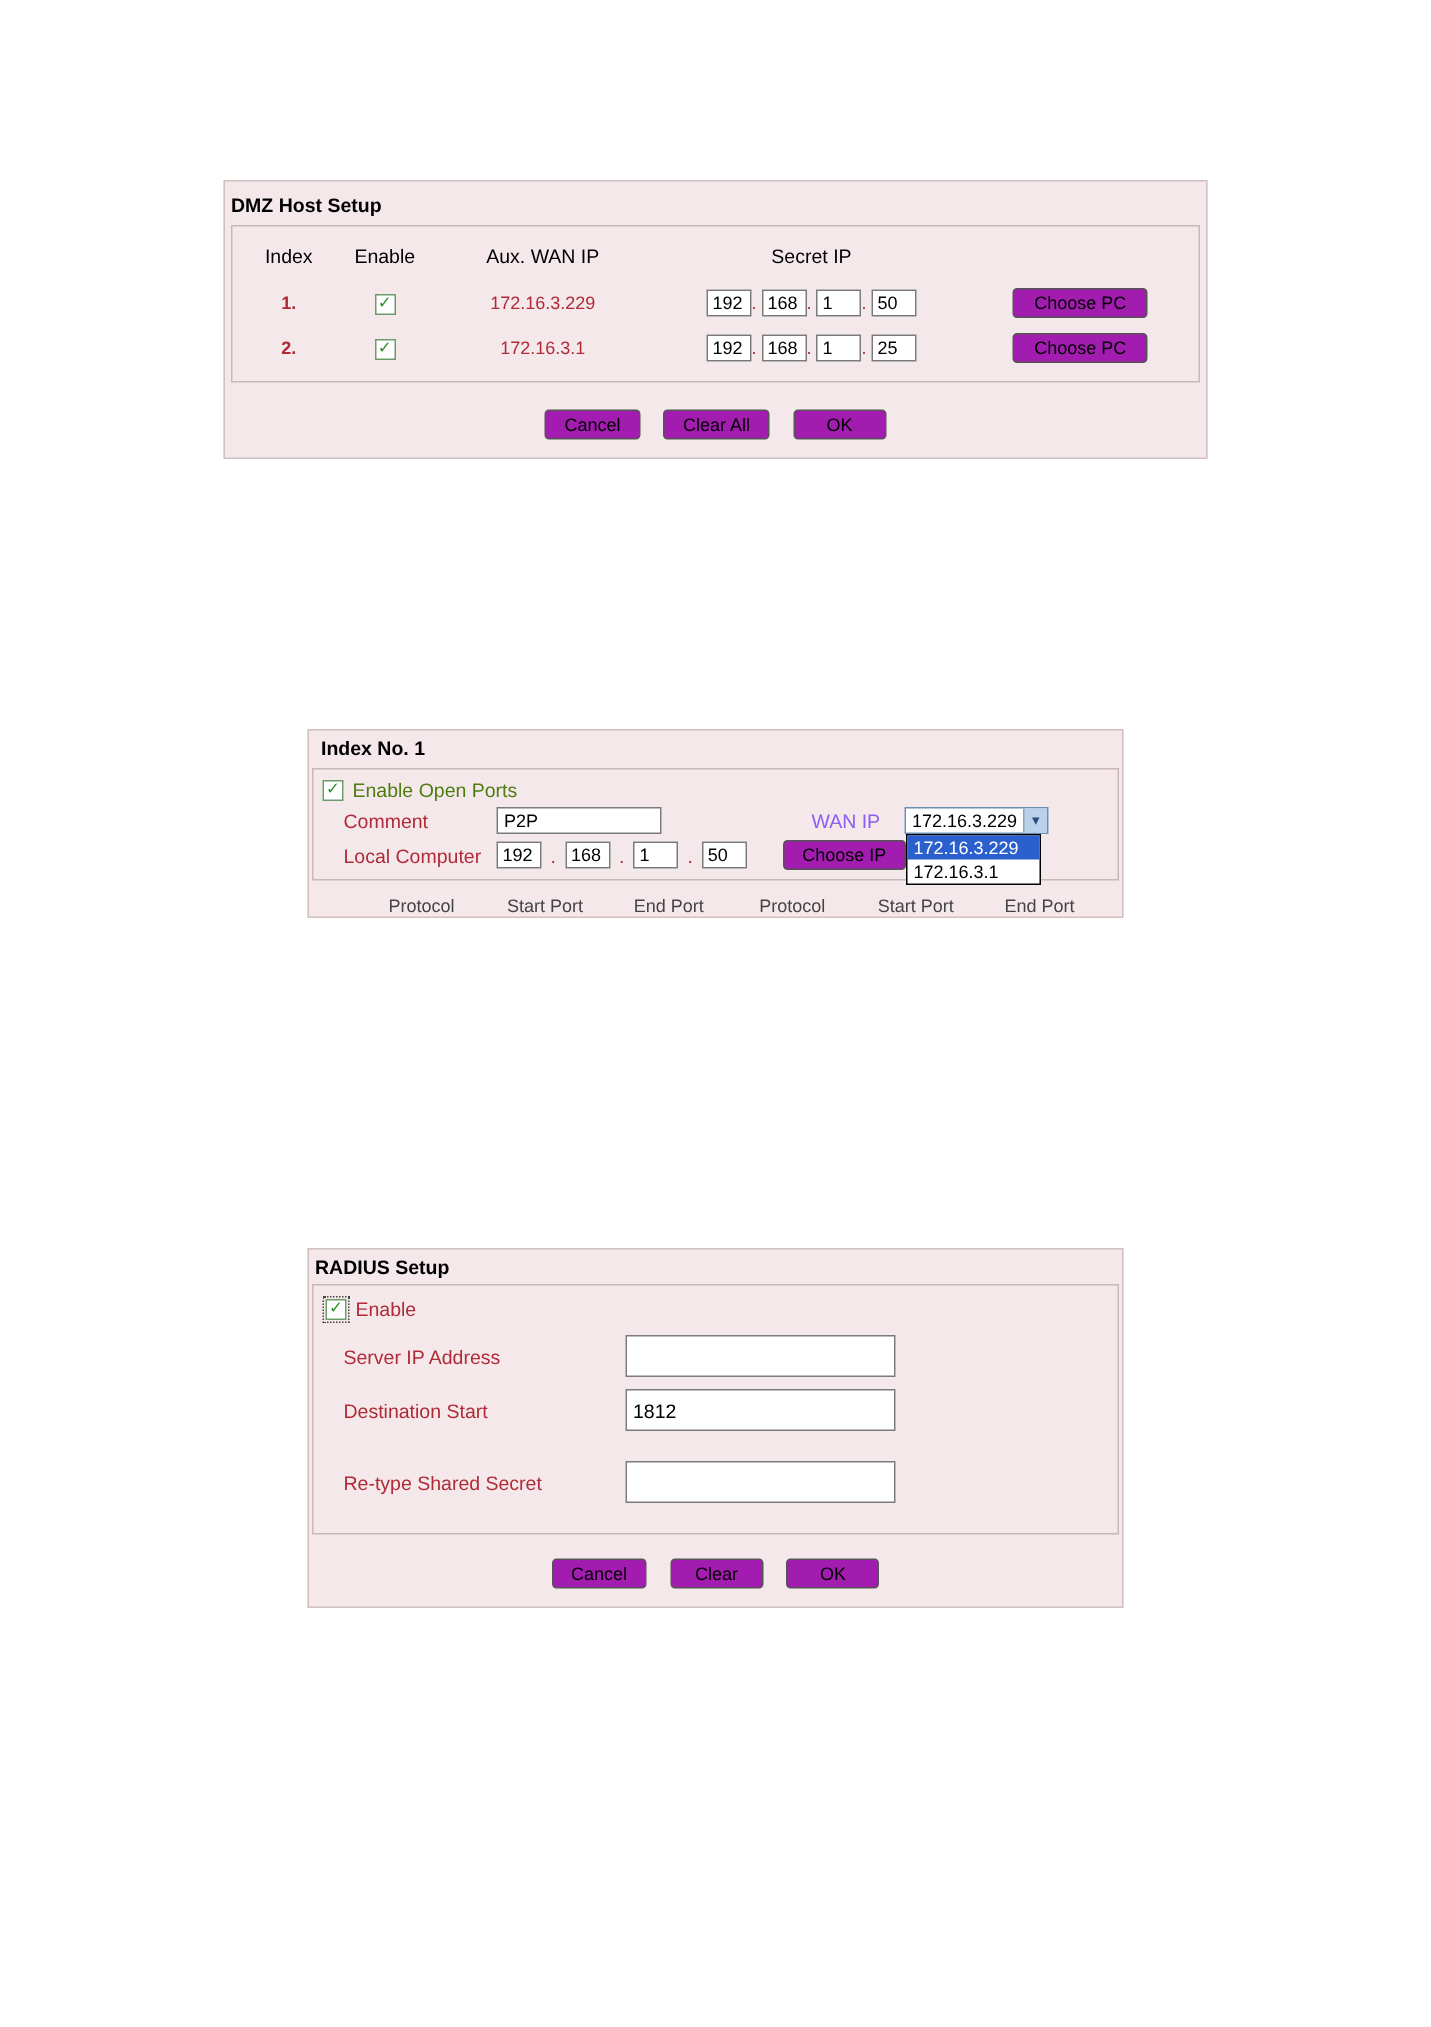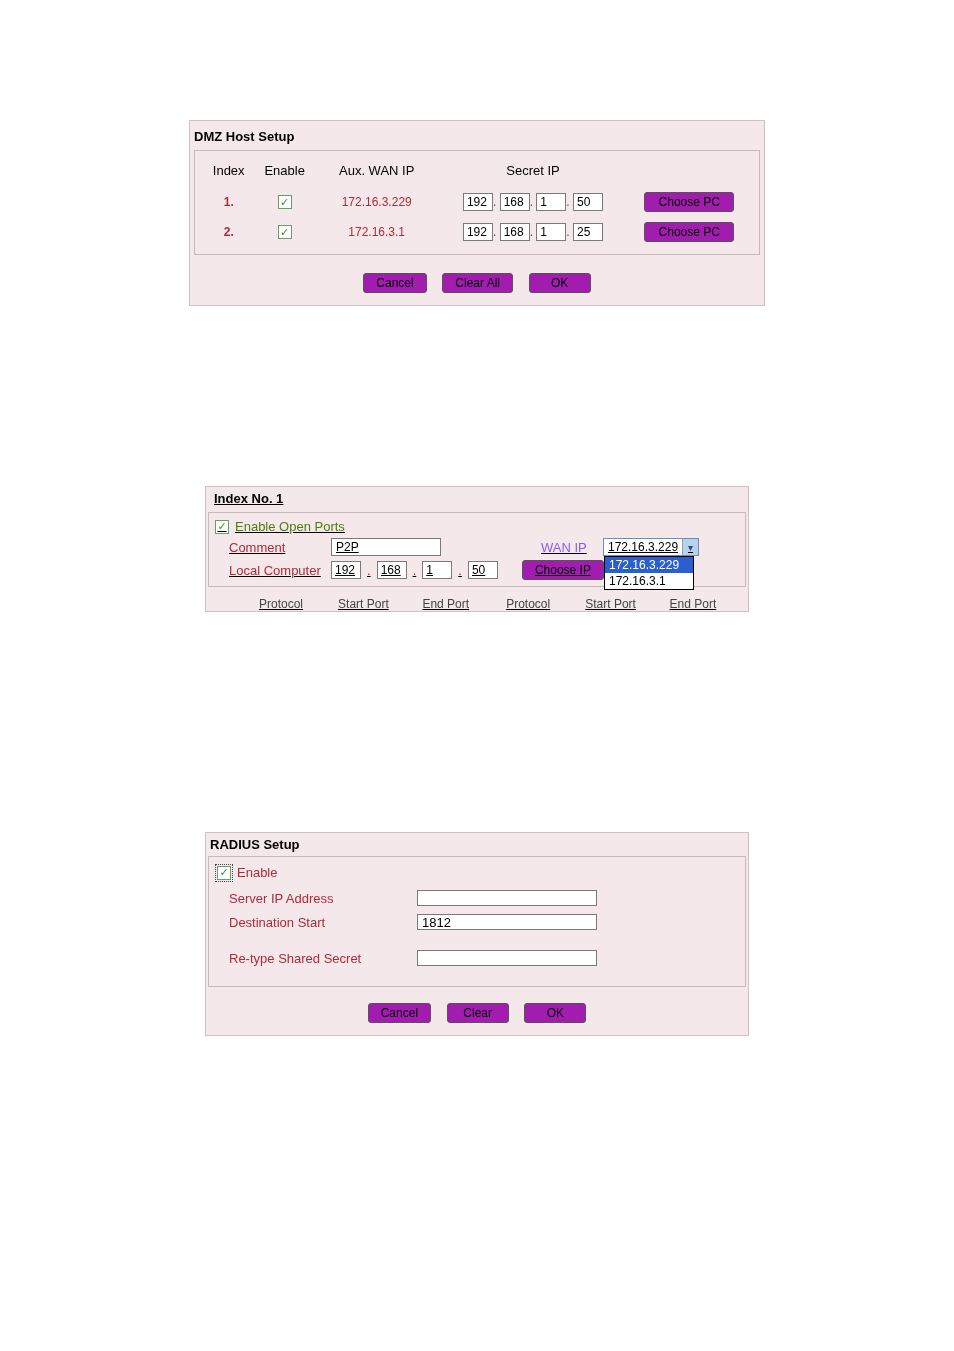--- a/index.html
+++ b/index.html
@@ -8,21 +8,21 @@
       font-family: Arial, sans-serif;
       font-size: 13px;
       padding: 0;
       width: 954px;
     }
     .panel {
       background: #f5e8ea;
       border: 1px solid #d0c0c0;
       margin: 0 auto;
       margin-bottom: 100px;
-      width: 576px;
+      width: 656px;
     }
     .panel-title {
       font-weight: bold;
       color: #000;
       padding: 8px 4px 4px 4px;
       font-size: 13px;
     }
     .panel-inner {
       border: 1px solid #c8b8b8;
       margin: 2px 4px 4px 4px;
@@ -158,21 +158,21 @@
     }
     .radius-row .rlabel {
       color:#b02a37;
       width: 200px;
       padding-left: 12px;
       font-size: 13px;
     }
     .radius-row .rinput {
       width: 180px;
       border:1px solid #7a7a7a;
-      height: 16px;
+      height: 28px;
       padding:1px 4px;
       font-size:13px;
       background:#fff;
     }
     .radius-enable {
       display:flex; align-items:center; gap:6px;
       padding:2px 0 6px 0;
       color:#b02a37;
     }
     .spacer-sm { height: 12px; }
@@ -228,21 +228,21 @@
   </div>
   <div class="panel-actions">
     <span class="btn">Cancel</span>
     <span class="btn">Clear All</span>
     <span class="btn">OK</span>
   </div>
 </div>
 
 <div class="section-gap-2"></div>
 
-<div class="panel panel2" style="background:#f5e8ea; margin-bottom:0;text-decoration:underline;">
+<div class="panel panel2" style="background:#f5e8ea; margin-bottom:0;">
   <div class="panel-title" style="background:transparent;color:#000;">Index No. 1</div>
   <div class="panel2-body">
     <div class="field-row">
       <span class="chk">✓</span>
       <span style="color:#4d7c0f;">Enable Open Ports</span>
     </div>
     <div class="field-row">
       <span class="label" style="padding-left:14px;">Comment</span>
       <input class="txt txt-med" value="P2P" style="">
       <span style="width:40px;"></span>

